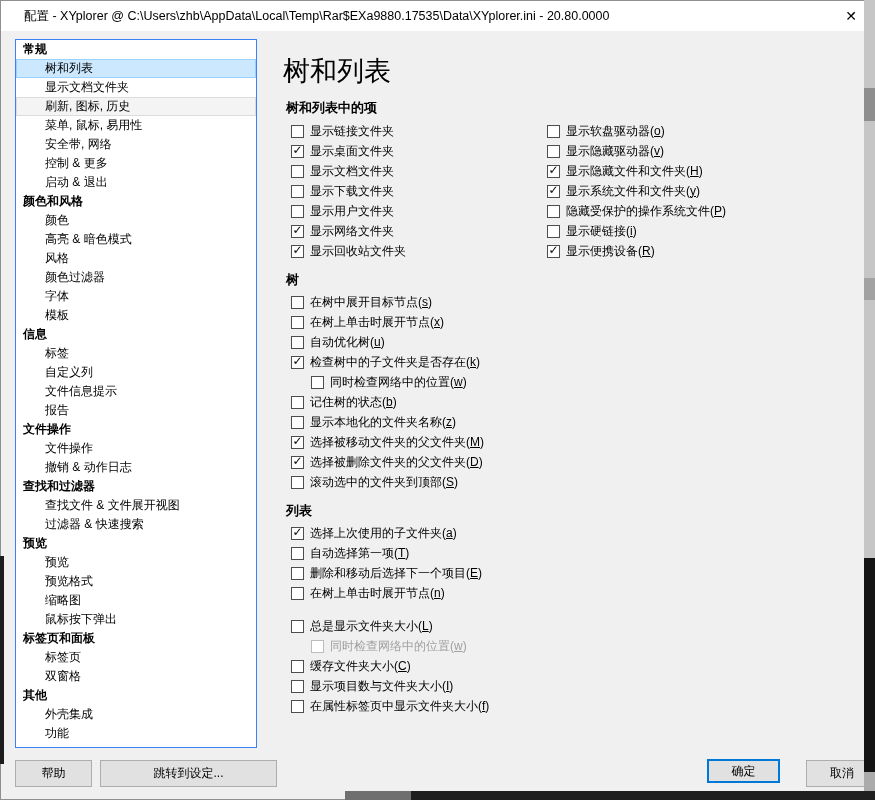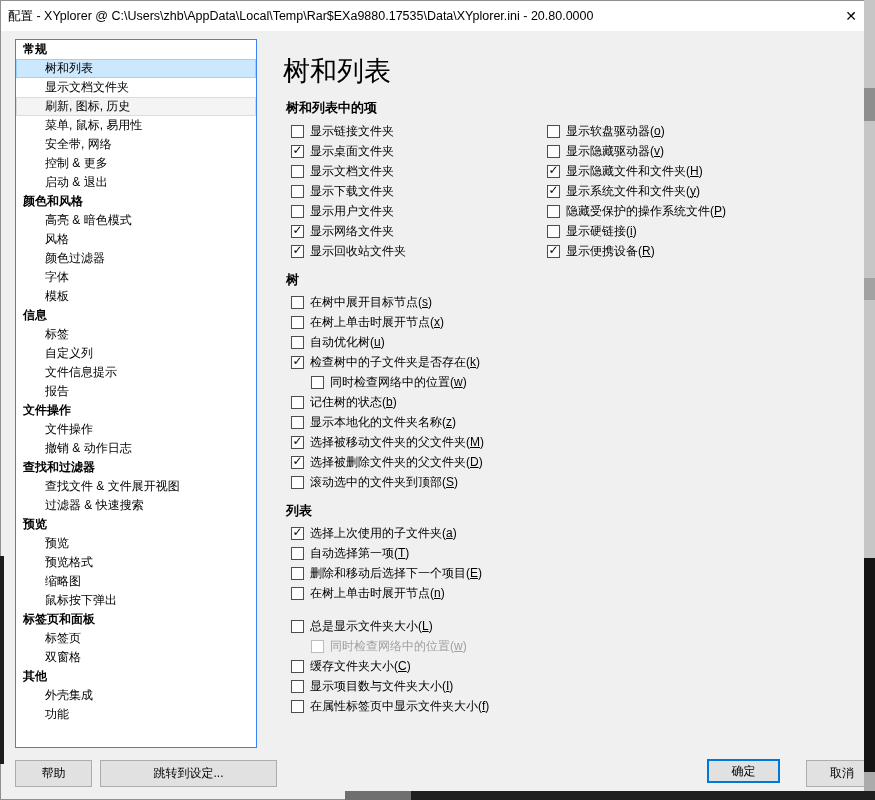--- a/index.html
+++ b/index.html
@@ -13,21 +13,21 @@
     background:var(--dialog-bg,#f0f0f0);
     border:1px solid #8f8f8f;box-sizing:border-box;
   }
   
   .titlebar{
     position:absolute;left:0;top:0;right:0;height:30px;
     background:var(--titlebar-bg,#ffffff);
     display:flex;align-items:center;
   }
   .titlebar .title{
-    padding-left:7px;font-size:12.5px;color:#000;white-space:nowrap;
+    padding-left:23px;font-size:12.5px;color:#000;white-space:nowrap;
   }
   .titlebar .close{
     position:absolute;right:6px;top:0;width:34px;height:30px;
     display:flex;align-items:center;justify-content:center;
     font-size:14px;color:#000;cursor:default;
   }
   
   .sidebar{
     position:absolute;left:14px;top:38px;width:242px;height:709px;
     background:#fff;border:1px solid #3b82f6;box-sizing:border-box;
@@ -109,20 +109,21 @@
   <div class="sidebar">
       <div class="s-item group"><span>常规</span></div>
       <div class="s-item item selected"><span>树和列表</span></div>
       <div class="s-item item"><span>显示文档文件夹</span></div>
       <div class="s-item item outlined"><span>刷新, 图标, 历史</span></div>
       <div class="s-item item"><span>菜单, 鼠标, 易用性</span></div>
       <div class="s-item item"><span>安全带, 网络</span></div>
       <div class="s-item item"><span>控制 &amp; 更多</span></div>
       <div class="s-item item"><span>启动 &amp; 退出</span></div>
       <div class="s-item group"><span>颜色和风格</span></div>
+      <div class="s-item item"><span>颜色</span></div>
       <div class="s-item item"><span>高亮 &amp; 暗色模式</span></div>
       <div class="s-item item"><span>风格</span></div>
       <div class="s-item item"><span>颜色过滤器</span></div>
       <div class="s-item item"><span>字体</span></div>
       <div class="s-item item"><span>模板</span></div>
       <div class="s-item group"><span>信息</span></div>
       <div class="s-item item"><span>标签</span></div>
       <div class="s-item item"><span>自定义列</span></div>
       <div class="s-item item"><span>文件信息提示</span></div>
       <div class="s-item item"><span>报告</span></div>

